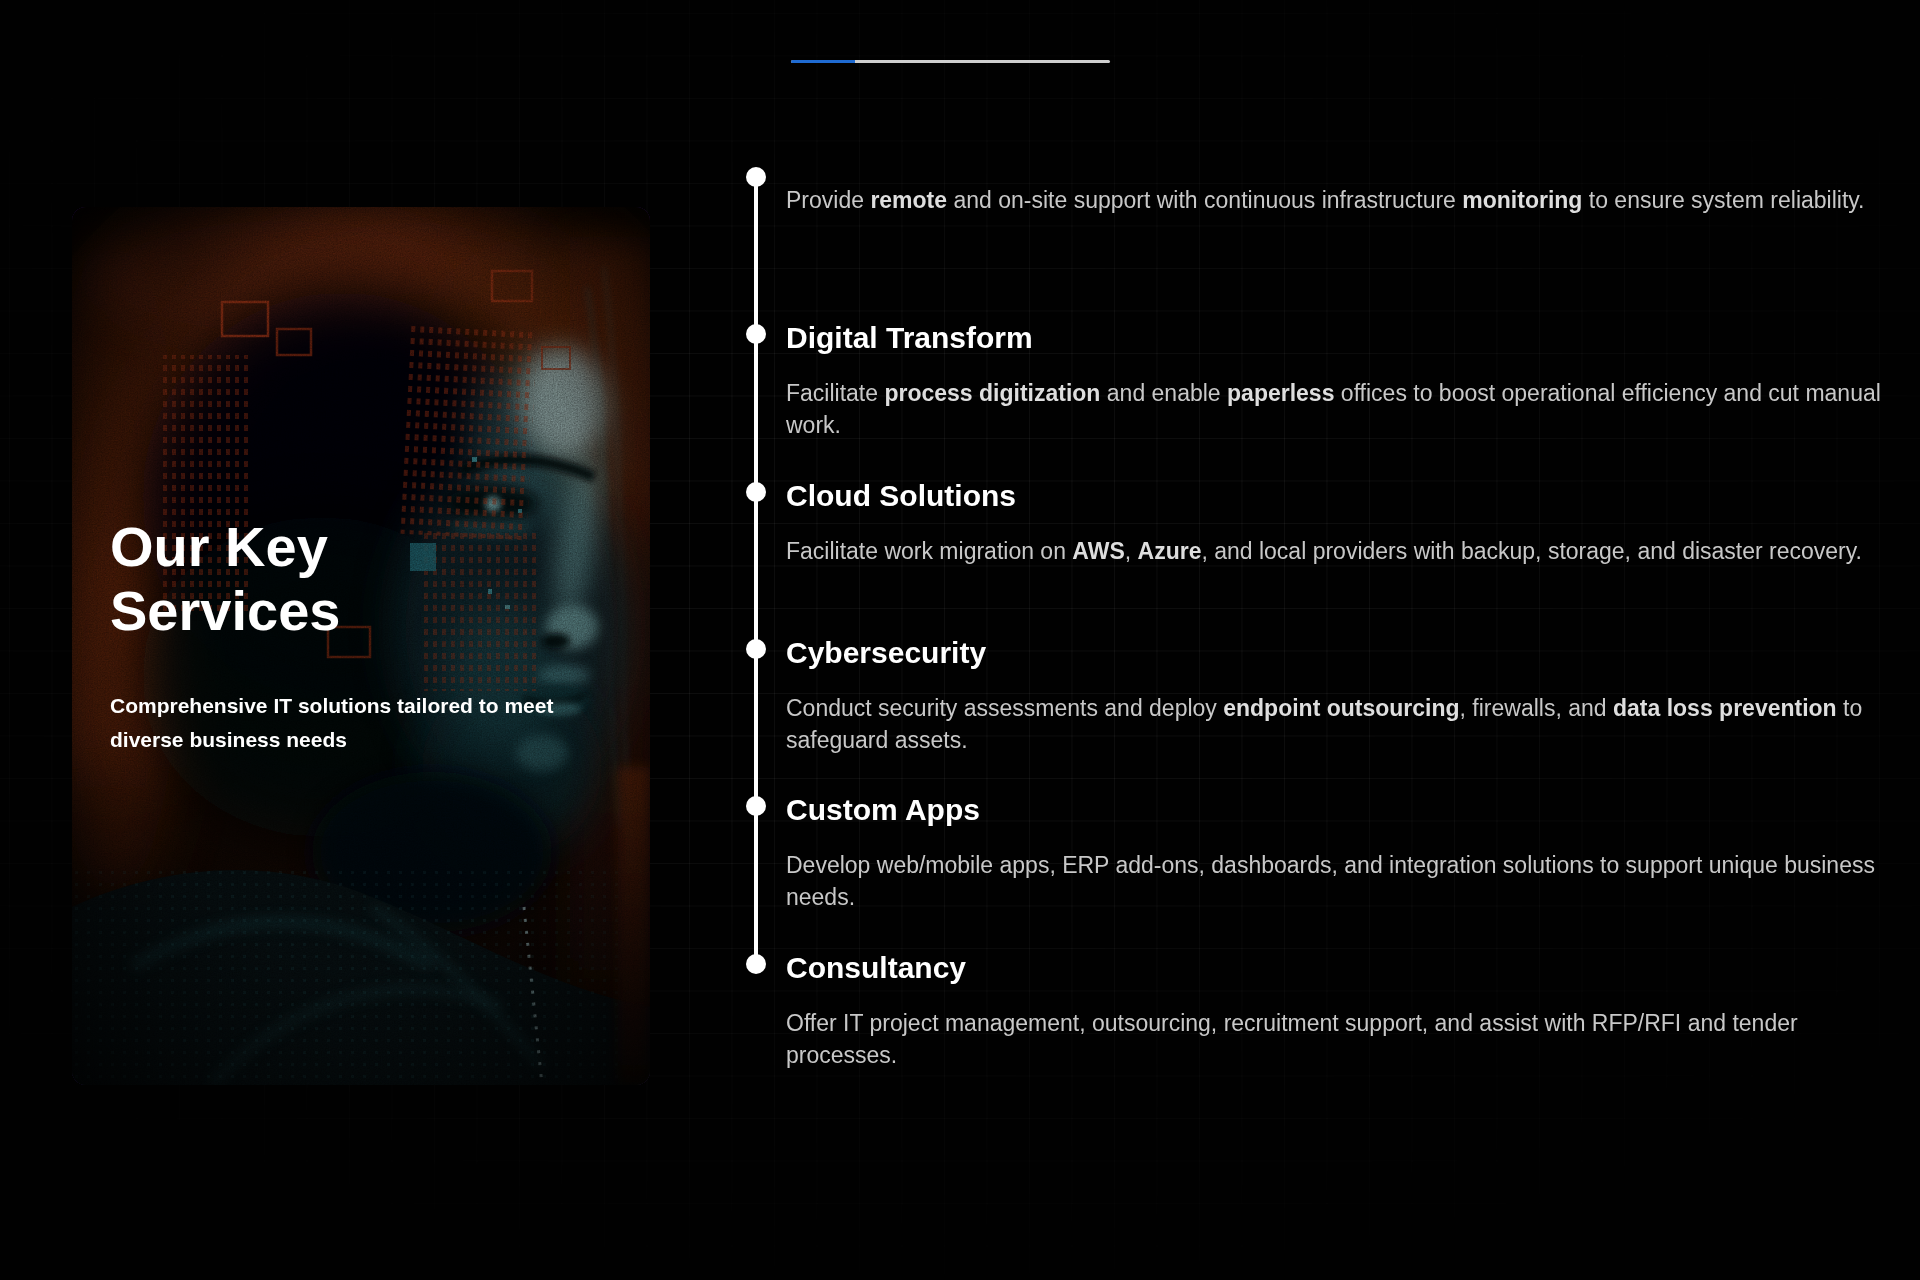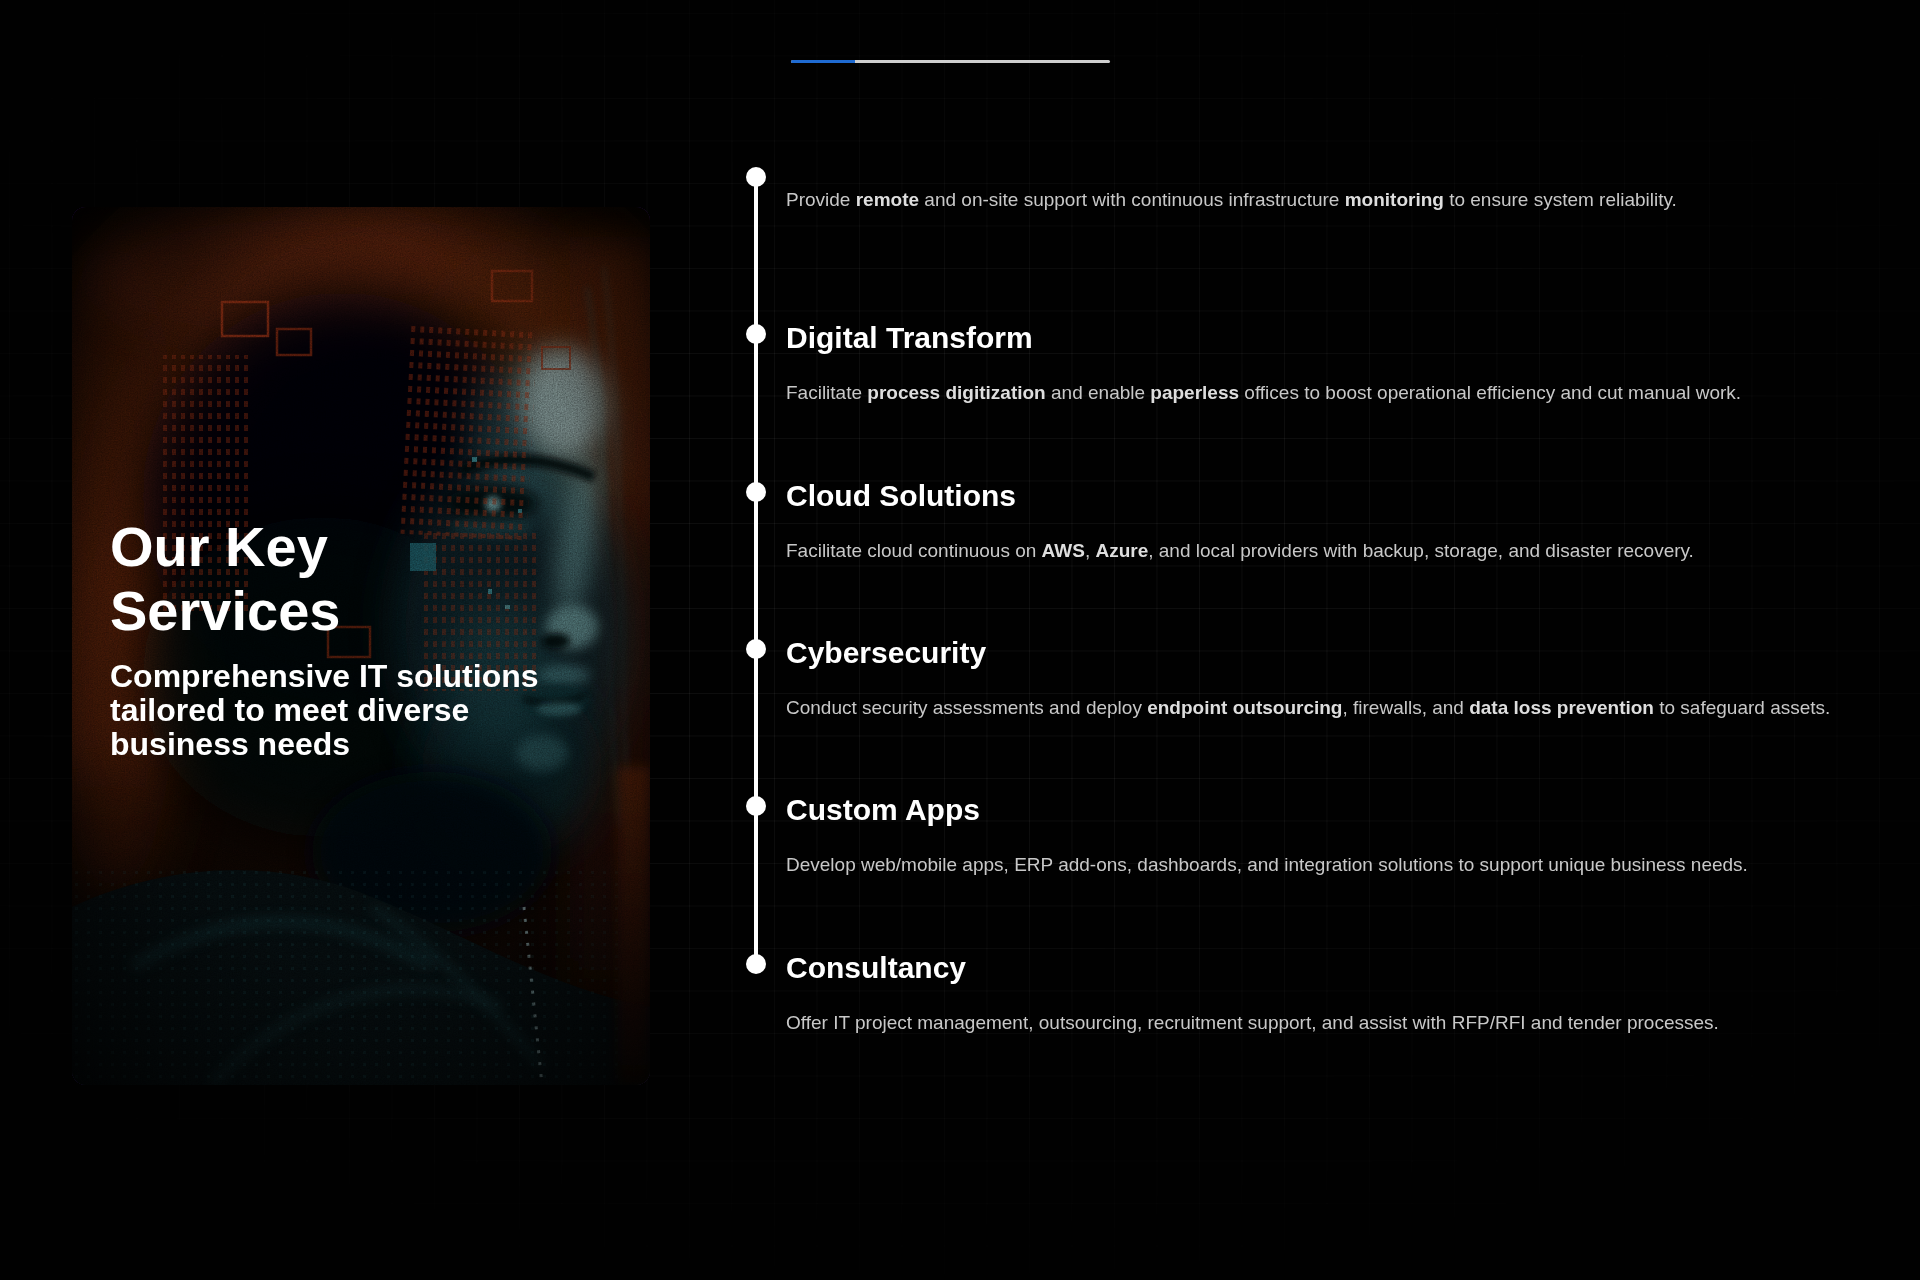--- a/index.html
+++ b/index.html
@@ -18,29 +18,29 @@
 
   
   .progress-track{position:absolute;left:791px;top:60px;width:319px;height:3px;background:#cfcfcf;border-radius:2px;overflow:hidden;}
   .progress-fill{height:100%;width:20%;background:#1f6bd2;}
 
   
   .photo-card{position:absolute;left:72px;top:207px;width:578px;height:878px;border-radius:14px;overflow:hidden;background:#4c1d95;}
   .photo-card svg{position:absolute;inset:0;width:100%;height:100%;display:block;}
   .photo-text{position:absolute;left:38px;top:308px;width:480px;}
   .photo-title{font-size:56px;line-height:64px;font-weight:700;color:#ffffff;}
-  .photo-subtitle{margin-top:16px;font-size:32px;line-height:34px;font-weight:700;color:#ffffff;max-width:448px;}
+  .photo-subtitle{margin-top:46px;font-size:21px;line-height:34px;font-weight:700;color:#ffffff;max-width:448px;}
 
   
   .timeline{position:absolute;left:741px;top:163px;width:1179px;height:1050px;}
   .timeline-line{position:absolute;left:13px;top:14px;width:4px;height:787px;background:#ffffff;border-radius:2px;}
   .tl-item{position:absolute;left:0;width:100%;padding-left:45px;box-sizing:border-box;}
   .tl-dot{position:absolute;left:5px;top:4px;width:20px;height:20px;border-radius:50%;background:#ffffff;}
   .tl-title{margin:0;font-size:30px;line-height:36px;font-weight:700;color:#ffffff;}
-  .tl-desc{margin:21px 0 0;font-size:19px;line-height:32px;color:#c8c8c8;max-width:1120px;}
+  .tl-desc{margin:21px 0 0;font-size:23px;line-height:32px;color:#c8c8c8;max-width:1120px;}
   .tl-desc b{color:#dedede;font-weight:700;}
 </style>
 </head>
 <body>
 
 <div class="slide">
   <div class="grid-layer"></div>
 
   <div class="progress-track" style="background: rgb(207, 207, 207);">
     <div class="progress-fill" style="width: 20%; background: rgb(31, 107, 210);"></div>
@@ -167,21 +167,21 @@
     <p class="tl-desc"><span>Provide </span><b>remote</b><span> and on-site support with continuous infrastructure </span><b>monitoring</b><span> to ensure system reliability.</span></p>
   </div>
       <div class="tl-item" style="top: 157.3px;">
     <span class="tl-dot"></span>
     <h3 class="tl-title">Digital Transform</h3>
     <p class="tl-desc"><span>Facilitate </span><b>process digitization</b><span> and enable </span><b>paperless</b><span> offices to boost operational efficiency and cut manual work.</span></p>
   </div>
       <div class="tl-item" style="top: 314.6px;">
     <span class="tl-dot"></span>
     <h3 class="tl-title">Cloud Solutions</h3>
-    <p class="tl-desc"><span>Facilitate cloud continuous on </span><b>AWS</b><span>, </span><b>Azure</b><span>, and local providers with backup, storage, and disaster recovery.</span></p>
+    <p class="tl-desc"><span>Facilitate work migration on </span><b>AWS</b><span>, </span><b>Azure</b><span>, and local providers with backup, storage, and disaster recovery.</span></p>
   </div>
       <div class="tl-item" style="top: 471.9px;">
     <span class="tl-dot"></span>
     <h3 class="tl-title">Cybersecurity</h3>
     <p class="tl-desc"><span>Conduct security assessments and deploy </span><b>endpoint outsourcing</b><span>, firewalls, and </span><b>data loss prevention</b><span> to safeguard assets.</span></p>
   </div>
       <div class="tl-item" style="top: 629.2px;">
     <span class="tl-dot"></span>
     <h3 class="tl-title">Custom Apps</h3>
     <p class="tl-desc"><span>Develop web/mobile apps, ERP add-ons, dashboards, and integration solutions to support unique business needs.</span></p>

